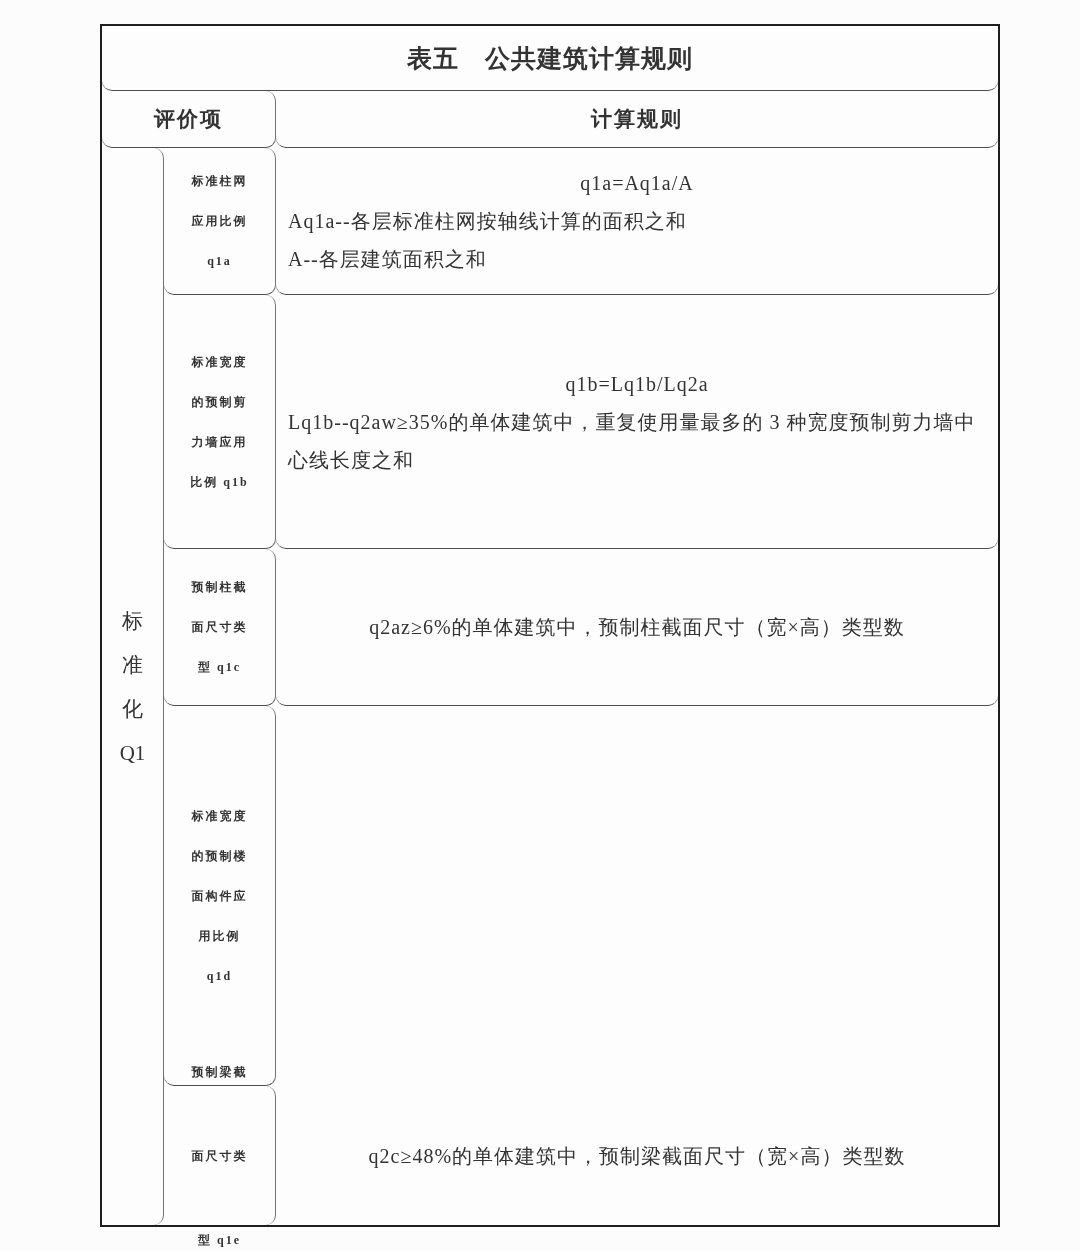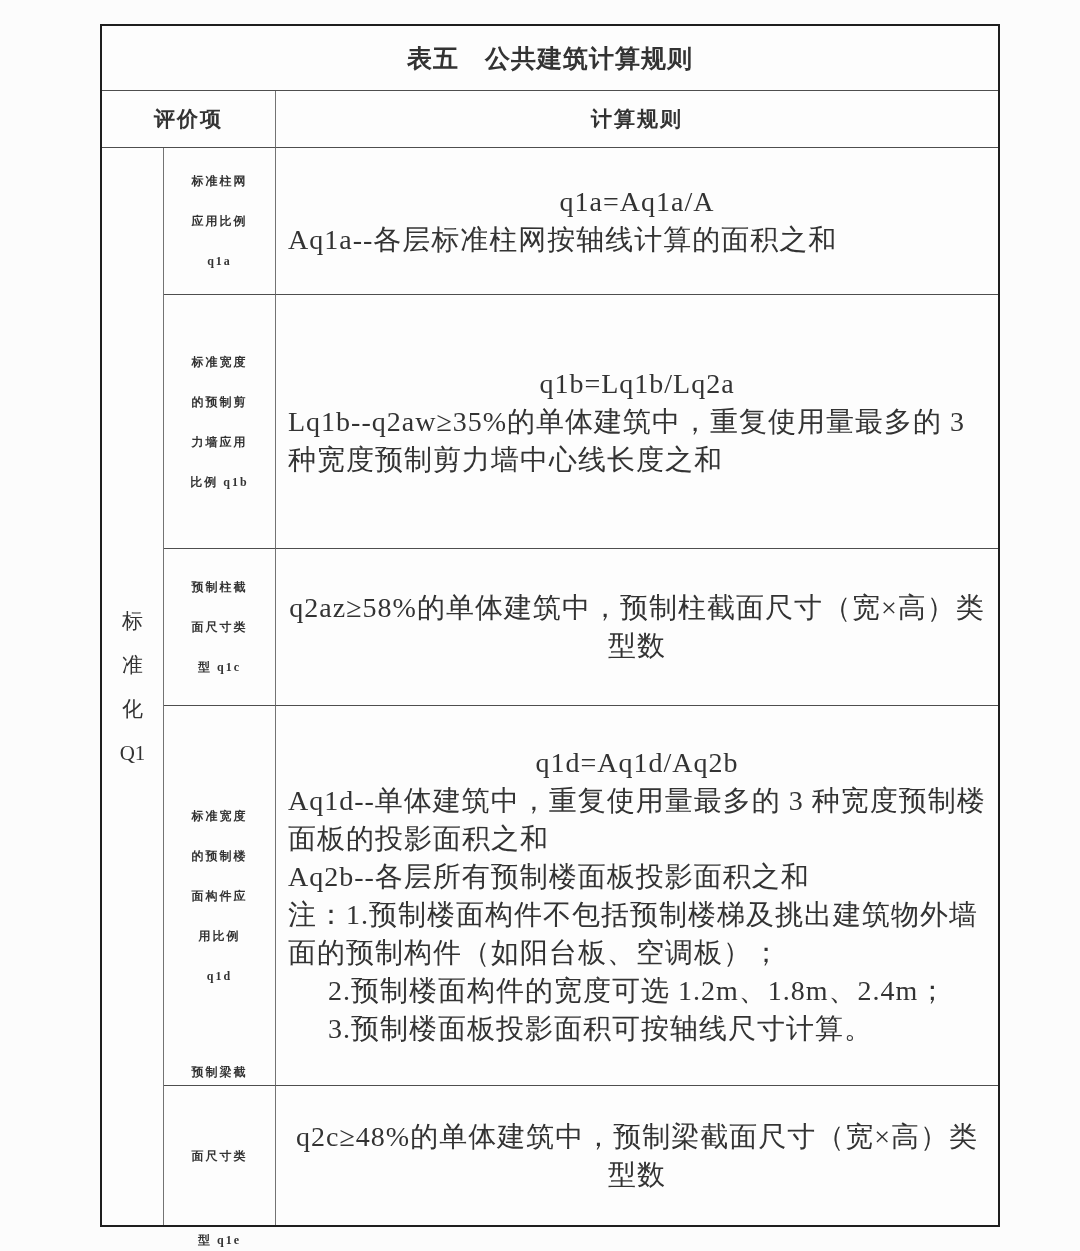--- a/index.html
+++ b/index.html
@@ -15,21 +15,21 @@
     position: absolute;
     left: 100px;
     top: 24px;
     width: 896px;
     display: grid;
     grid-template-columns: 62px 112px 1fr;
     grid-template-rows: 65px 57px 147px 254px 157px 380px 139px;
     border: 2px solid #1e1e1e;
     background: #fdfdfd;
   }
-  .cell { box-sizing: border-box; }
+  .cell { box-sizing: border-box; border-radius: 10px; }
   .b-r { border-right: 1px solid #737373; }
   .b-b { border-bottom: 1px solid #4e4e4e; }
 
   .title {
     grid-area: 1 / 1 / 2 / 4;
     display: flex; align-items: center; justify-content: center;
     font-size: 25px; font-weight: bold; letter-spacing: 1px;
   }
   .hdr {
     display: flex; align-items: center; justify-content: center;
@@ -46,21 +46,21 @@
   }
   .item {
     display: flex; flex-direction: column;
     align-items: center; justify-content: center;
     font-size: 12px; line-height: 40px; letter-spacing: 2px;
     text-align: center;
     font-weight: bold;
   }
   .rules {
     display: flex; flex-direction: column; justify-content: center;
-    font-size: 28px;
+    font-size: 20px;
   }
   .rl { padding: 0 12px; line-height: 38px; letter-spacing: 1px; text-align: left; }
   .rl.center { text-align: center; }
   .rl.indent { padding-left: 52px; }
 
   .item.r0  { grid-area: 3 / 2 / 4 / 3; }
   .rules.r0 { grid-area: 3 / 3 / 4 / 4; }
   .item.r1  { grid-area: 4 / 2 / 5 / 3; }
   .rules.r1 { grid-area: 4 / 3 / 5 / 4; }
   .item.r2  { grid-area: 5 / 2 / 6 / 3; }
@@ -89,56 +89,49 @@
     </div>
 
     <div class="cell item r0 b-r b-b">
       <div>标准柱网</div>
       <div>应用比例</div>
       <div>q1a</div>
     </div>
     <div class="cell rules r0 b-b">
       <div class="rl center">q1a=Aq1a/A</div>
       <div class="rl">Aq1a--各层标准柱网按轴线计算的面积之和</div>
+      <div class="rl">A--各层建筑面积之和</div>
     </div>
 
     <div class="cell item r1 b-r b-b">
       <div>标准宽度</div>
       <div>的预制剪</div>
       <div>力墙应用</div>
       <div>比例 q1b</div>
     </div>
     <div class="cell rules r1 b-b">
       <div class="rl center">q1b=Lq1b/Lq2a</div>
       <div class="rl">Lq1b--q2aw≥35%的单体建筑中，重复使用量最多的 3 种宽度预制剪力墙中心线长度之和</div>
     </div>
 
     <div class="cell item r2 b-r b-b">
       <div>预制柱截</div>
       <div>面尺寸类</div>
       <div>型 q1c</div>
     </div>
     <div class="cell rules r2 b-b">
-      <div class="rl center">q2az≥58%的单体建筑中，预制柱截面尺寸（宽×高）类型数</div>
+      <div class="rl center">q2az≥6%的单体建筑中，预制柱截面尺寸（宽×高）类型数</div>
     </div>
 
     <div class="cell item r3 b-r b-b">
       <div>标准宽度</div>
       <div>的预制楼</div>
       <div>面构件应</div>
       <div>用比例</div>
       <div>q1d</div>
-    </div>
-    <div class="cell rules r3 b-b">
-      <div class="rl center">q1d=Aq1d/Aq2b</div>
-      <div class="rl">Aq1d--单体建筑中，重复使用量最多的 3 种宽度预制楼面板的投影面积之和</div>
-      <div class="rl">Aq2b--各层所有预制楼面板投影面积之和</div>
-      <div class="rl">注：1.预制楼面构件不包括预制楼梯及挑出建筑物外墙面的预制构件（如阳台板、空调板）；</div>
-      <div class="rl indent">2.预制楼面构件的宽度可选 1.2m、1.8m、2.4m；</div>
-      <div class="rl indent">3.预制楼面板投影面积可按轴线尺寸计算。</div>
     </div>
 
     <div class="cell item r4 b-r">
       <div>预制梁截</div>
       <div>面尺寸类</div>
       <div>型 q1e</div>
     </div>
     <div class="cell rules r4">
       <div class="rl center">q2c≥48%的单体建筑中，预制梁截面尺寸（宽×高）类型数</div>
     </div>

